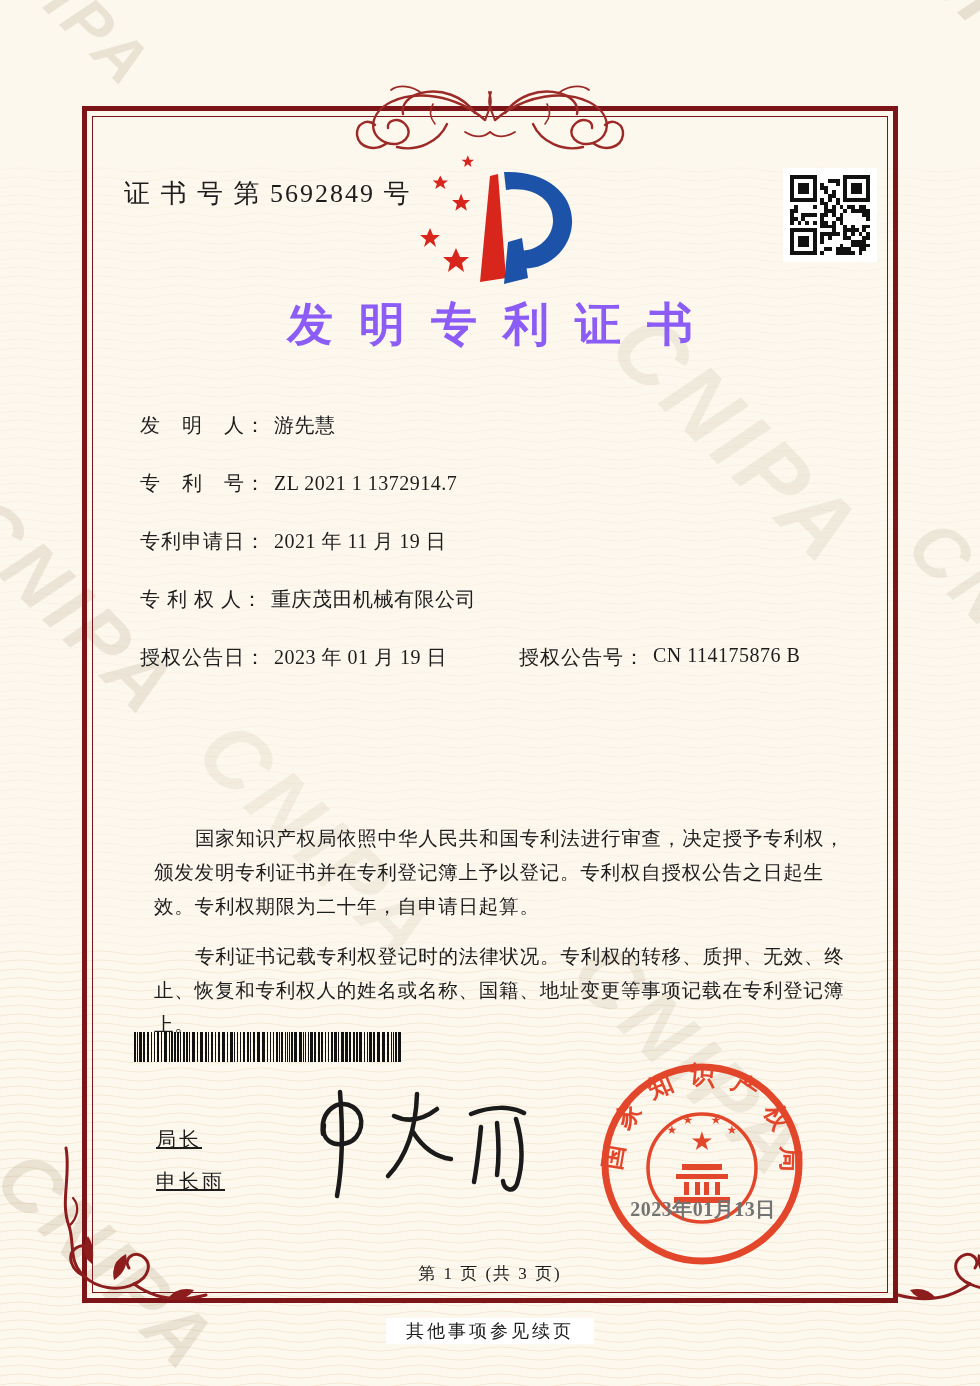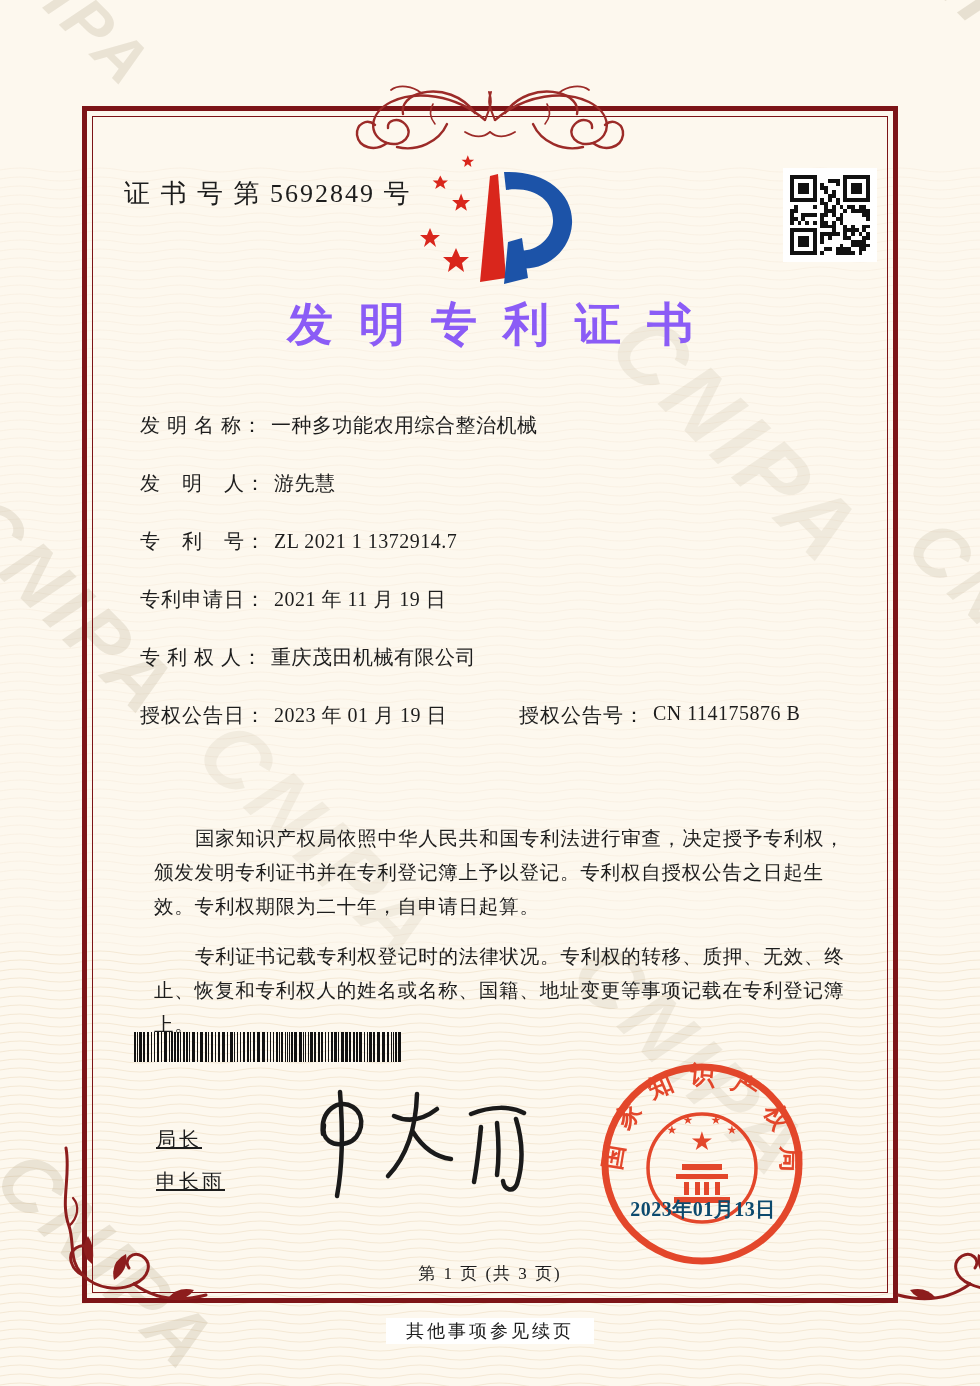--- a/index.html
+++ b/index.html
@@ -31,21 +31,21 @@
   .flabel{white-space:pre;letter-spacing:1px;}
   .fvalue{margin-left:8px;letter-spacing:0.5px;white-space:pre;}
   .pair2{margin-left:72px;display:flex;justify-content:center;}
   #paras{left:138px;top:806px;width:740px;font-size:19.5px;line-height:34px;letter-spacing:0.8px;}
   #paras p{margin:16px;text-indent:2.1em;}
   #barcode{left:134px;top:1032px;width:272px;height:30px;}
   #director-block{left:156px;top:1118px;font-size:20px;line-height:42px;letter-spacing:3px;text-decoration:underline;}
   #signature{left:278px;top:1082px;}
   #seal{left:596px;top:1058px;opacity:0.93;}
   #seal-date{left:598px;top:1196px;width:210px;text-align:center;font-size:20px;
-      font-weight:600;color:#0c4a6e;letter-spacing:0.5px;z-index:5;}
+      font-weight:600;color:#737373;letter-spacing:0.5px;z-index:5;}
   #page-num{left:82px;top:1262px;width:816px;text-align:center;font-size:17px;letter-spacing:2px;}
   #cont-note{left:50%;transform:translateX(-50%);top:1318px;background:#ffffff;
       padding:1px 20px;font-size:18px;letter-spacing:3px;}
 </style>
 </head>
 <body>
 
 <div id="page">
 
   <svg id="waves" width="980" height="1386">
@@ -379,24 +379,20 @@
     <g fill="#1c53a8">
       <path d="M96,22 C138,20 166,44 164,74 C162,104 134,122 110,118 L106,100 C126,104 144,90 145,72 C146,50 126,36 98,40 Z"></path>
       <polygon points="100,92 114,88 120,128 96,134"></polygon>
     </g>
   </svg>
 
   <div class="content" id="title">发明专利证书</div>
 
   <div class="content" id="fields">
     <div class="fieldrow">
-      <span class="flabel">发 明 名 称：</span>
-      <span class="fvalue">一种多功能农用综合整治机械</span>
-    </div>
-    <div class="fieldrow">
       <span class="flabel">发　明　人：</span>
       <span class="fvalue">游先慧</span>
     </div>
     <div class="fieldrow">
       <span class="flabel">专　利　号：</span>
       <span class="fvalue">ZL 2021 1 1372914.7</span>
     </div>
     <div class="fieldrow">
       <span class="flabel">专利申请日：</span>
       <span class="fvalue">2021 年 11 月 19 日</span>

